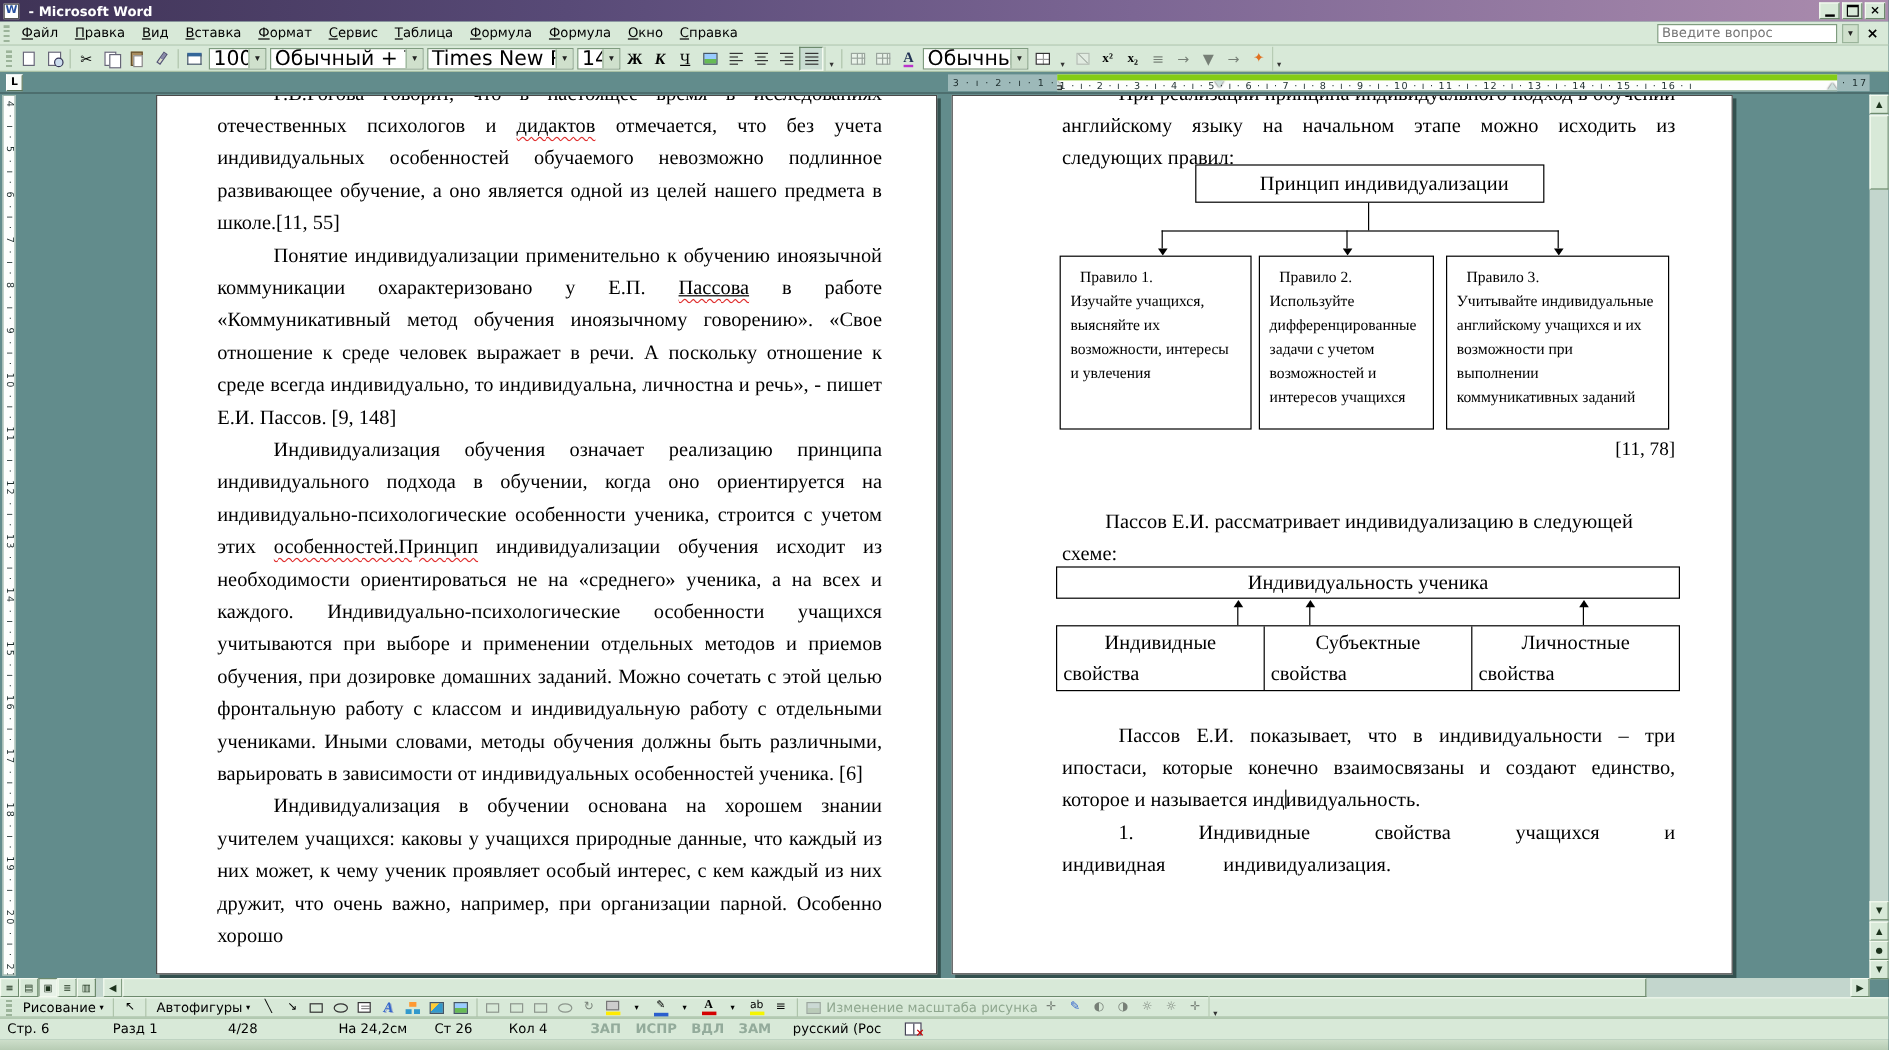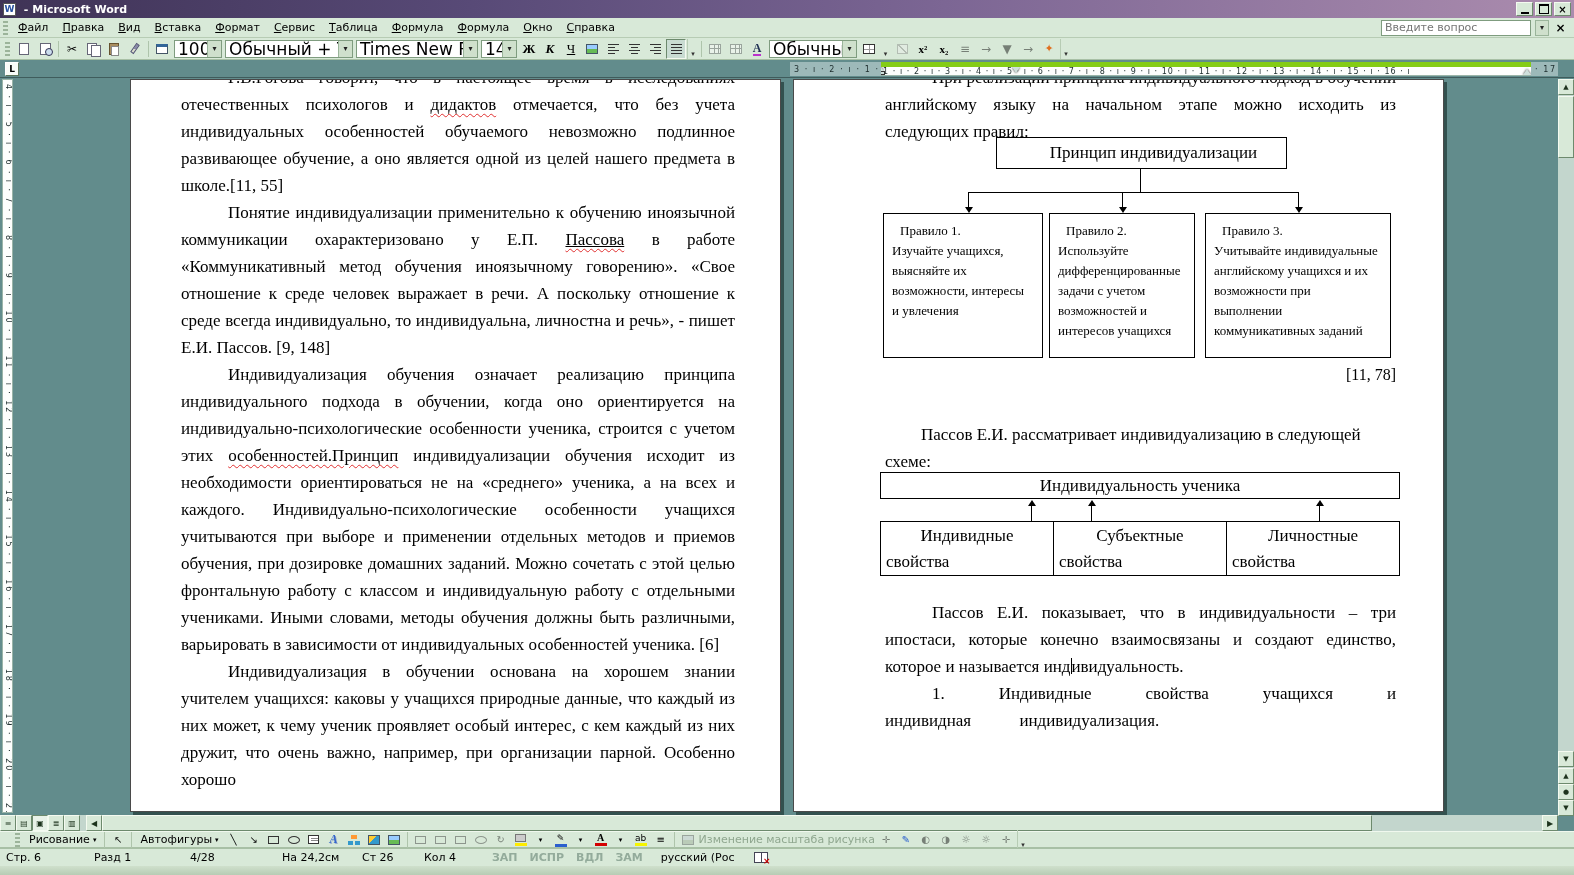--- a/index.html
+++ b/index.html
@@ -137,21 +137,21 @@
   .vthumb{position:absolute;left:0;top:17px;width:16px;height:62px;background:#d8e9d8;border:1px solid;
     border-color:#f4faf0 #6d8a6d #6d8a6d #f4faf0;}
   .hscrollrow{position:absolute;left:0;top:815px;width:1558px;height:16px;background:#c3d6cd;display:flex;}
   .viewbtn{width:16px;height:16px;background:#d8e9d8;border:1px solid;border-color:#f4faf0 #6d8a6d #6d8a6d #f4faf0;
     display:flex;align-items:center;justify-content:center;font-size:8px;color:#1d331d;}
   .viewbtn.pressed{border-color:#6d8a6d #f4faf0 #f4faf0 #6d8a6d;background:#e8f2e8;}
   .hthumb{width:1270px;height:16px;background:#d8e9d8;border:1px solid;border-color:#f4faf0 #6d8a6d #6d8a6d #f4faf0;}
   .htrack{flex:1;}
   
   .drawbar{position:absolute;left:0;top:831px;width:1574px;height:17px;background:#d8e9d8;
-    border-top:1px solid #f0f8ee;border-bottom:1px solid #a8c0a5;display:flex;align-items:center;gap:2px;padding-left:12px;}
+    border-top:1px solid #f0f8ee;border-bottom:1px solid #a8c0a5;display:flex;align-items:center;gap:2px;padding-left:2px;}
   .dbtn{min-width:18px;height:15px;display:flex;align-items:center;justify-content:center;font-size:10px;position:relative;}
   .dtext{padding:0 4px;display:flex;align-items:center;gap:3px;}
   .d-rect{width:11px;height:8px;border:1px solid #333;}
   .d-oval{width:12px;height:8px;border:1px solid #333;border-radius:50%;}
   .d-tbox{width:11px;height:9px;border:1px solid #333;background:linear-gradient(#888,#888) 2px 2px/7px 1px no-repeat,linear-gradient(#888,#888) 2px 4px/7px 1px no-repeat,#fff;}
   .d-wa{font-family:"Liberation Serif",serif;font-weight:bold;font-style:italic;color:#36c;font-size:12px;text-shadow:1px 1px 0 #9ac;}
   .d-org{width:12px;height:10px;background:linear-gradient(#f93,#f93) 3px 0/6px 4px no-repeat,linear-gradient(#39c,#39c) 0 6px/5px 4px no-repeat,linear-gradient(#39c,#39c) 7px 6px/5px 4px no-repeat;}
   .d-clip{width:12px;height:10px;border:1px solid #456;background:linear-gradient(135deg,#fc3 0 40%,#39c 40%);}
   .colorbtn{display:flex;flex-direction:column;align-items:center;justify-content:center;width:18px;height:15px;}
   .colorbar{width:12px;height:3px;margin-top:1px;}

